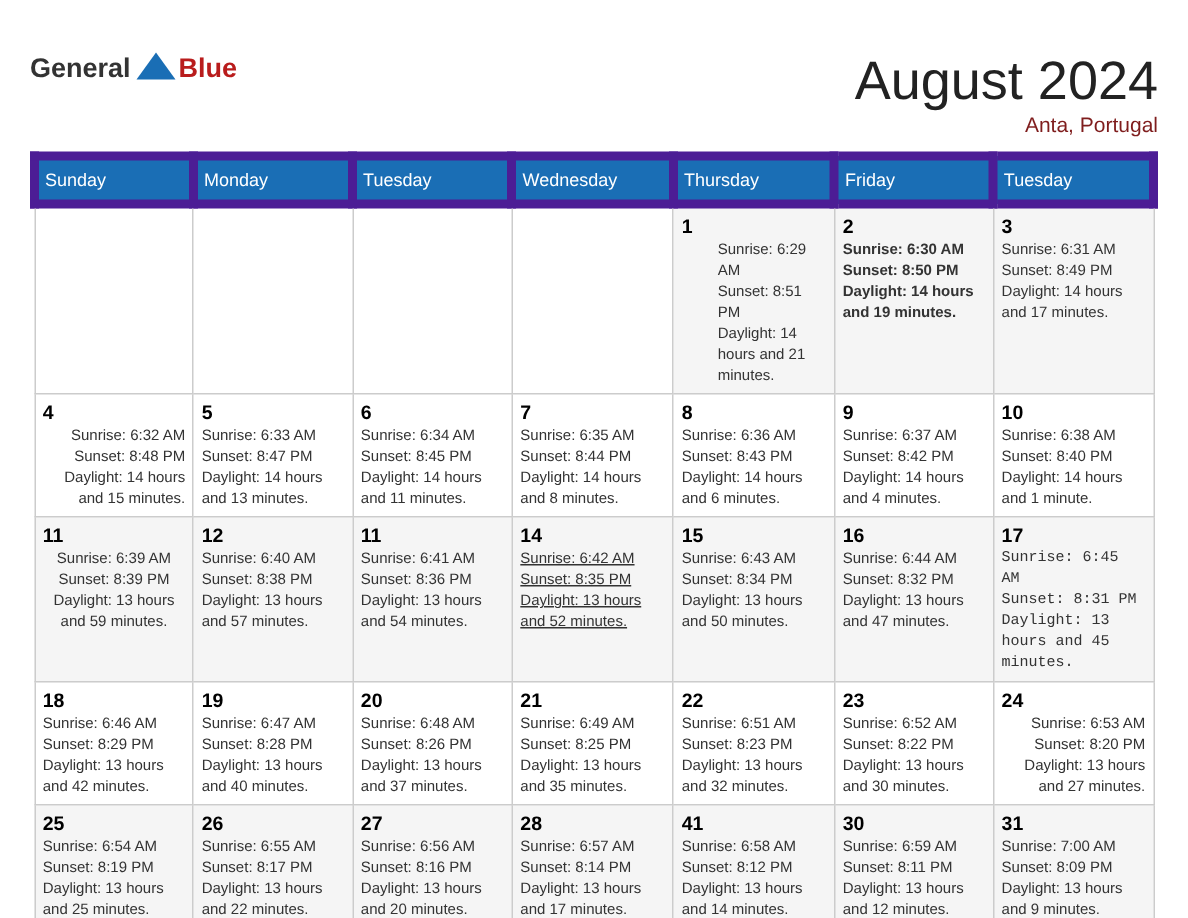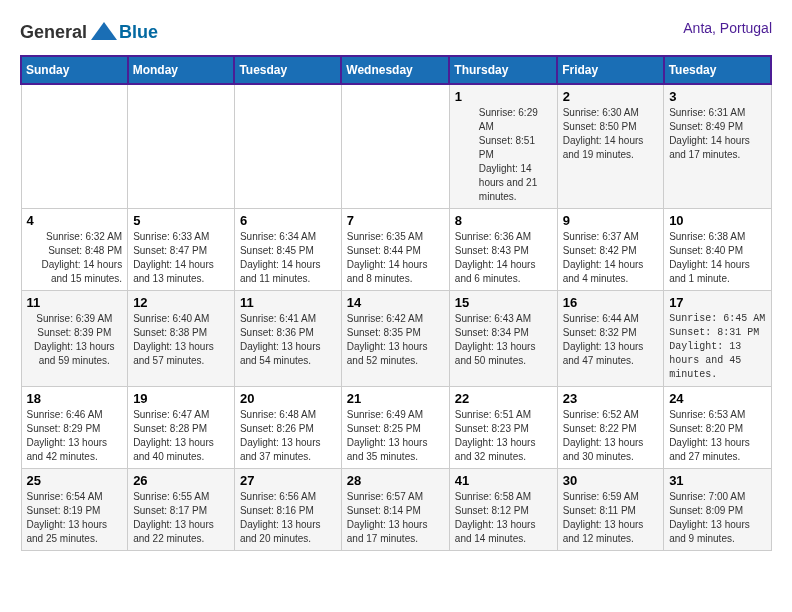--- a/index.html
+++ b/index.html
@@ -8,65 +8,66 @@
       background: #fff;
       width: 792px;
       min-height: 612px;
       padding: 20px;
     }
     .header-area {
       display: flex;
       justify-content: space-between;
       align-items: flex-start;
       margin-bottom: 10px;
+      margin-top: 13px;
     }
     .logo {
       display: flex;
       align-items: center;
     }
     .logo-text-general {
       font-size: 18px;
       font-weight: bold;
       color: #333;
     }
     .logo-text-blue {
       font-size: 18px;
       font-weight: bold;
-      color: #0369a1;
+      color: #b91c1c;
     }
     .logo-icon {
       width: 30px;
       height: 25px;
       margin-left: 2px;
     }
     .title-area {
       text-align: right;
     }
     .month-year {
       font-size: 36px;
       font-weight: normal;
       color: #222;
     }
     .location {
       font-size: 14px;
-      color: #4c1d95;
+      color: #7f1d1d;
     }
     table {
       width: 100%;
       border-collapse: collapse;
       font-size: 11px;
     }
     thead tr th {
       background-color: #1a6eb5;
       color: #fff;
       padding: 6px 4px;
       text-align: left;
-      font-weight: bold;
+      font-weight: normal;
       font-size: 12px;
-      border: 2px solid #4c1d95;
+      border: 6px solid #4c1d95;
     }
     tbody tr td {
       border: 1px solid #ccc;
       padding: 4px 5px;
       vertical-align: top;
       width: 110px;
       min-height: 80px;
       background: #fff;
     }
     tbody tr:nth-child(odd) td {
@@ -95,20 +96,21 @@
 
 <div class="header-area">
   <div class="logo">
     <span class="logo-text-general">General</span>
     <svg class="logo-icon" viewBox="0 0 30 25" xmlns="http://www.w3.org/2000/svg">
       <polygon points="15,2 28,20 2,20" fill="#1a6eb5"></polygon>
     </svg>
     <span class="logo-text-blue">Blue</span>
   </div>
   <div class="title-area">
+    <div class="month-year">August 2024</div>
     <div class="location">Anta, Portugal</div>
   </div>
 </div>
 
 <table>
   <thead>
     <tr>
     <th>Sunday</th>
         <th>Monday</th>
         <th>Tuesday</th>
@@ -125,21 +127,21 @@
         <td class="empty-cell"></td>
         <td class="empty-cell"></td>
         <td>
           <div class="day-num">1</div>
           <div class="day-info" style="white-space: pre-line; margin-left: 24px;">Sunrise: 6:29 AM
 Sunset: 8:51 PM
 Daylight: 14 hours and 21 minutes.</div>
         </td>
         <td>
           <div class="day-num">2</div>
-          <div class="day-info" style="white-space: pre-line;">Sunrise: 6:30 AM
+          <div class="day-info" style="white-space: pre-line; font-weight: bold;">Sunrise: 6:30 AM
 Sunset: 8:50 PM
 Daylight: 14 hours and 19 minutes.</div>
         </td>
         <td>
           <div class="day-num">3</div>
           <div class="day-info" style="white-space: pre-line;">Sunrise: 6:31 AM
 Sunset: 8:49 PM
 Daylight: 14 hours and 17 minutes.</div>
         </td>
       </tr>
@@ -201,21 +203,21 @@
 Daylight: 13 hours and 57 minutes.</div>
         </td>
         <td>
           <div class="day-num">11</div>
           <div class="day-info" style="white-space: pre-line;">Sunrise: 6:41 AM
 Sunset: 8:36 PM
 Daylight: 13 hours and 54 minutes.</div>
         </td>
         <td>
           <div class="day-num">14</div>
-          <div class="day-info" style="white-space: pre-line;">Sunrise: 6:42 AM
+          <div class="day-info" style="white-space: pre-line; text-decoration: underline;">Sunrise: 6:42 AM
 Sunset: 8:35 PM
 Daylight: 13 hours and 52 minutes.</div>
         </td>
         <td>
           <div class="day-num">15</div>
           <div class="day-info" style="white-space: pre-line;">Sunrise: 6:43 AM
 Sunset: 8:34 PM
 Daylight: 13 hours and 50 minutes.</div>
         </td>
         <td>
@@ -263,21 +265,21 @@
 Daylight: 13 hours and 32 minutes.</div>
         </td>
         <td>
           <div class="day-num">23</div>
           <div class="day-info" style="white-space: pre-line;">Sunrise: 6:52 AM
 Sunset: 8:22 PM
 Daylight: 13 hours and 30 minutes.</div>
         </td>
         <td>
           <div class="day-num">24</div>
-          <div class="day-info" style="white-space: pre-line;">Sunrise: 6:53 AM
+          <div class="day-info" style="white-space: pre-line; text-align: right;">Sunrise: 6:53 AM
 Sunset: 8:20 PM
 Daylight: 13 hours and 27 minutes.</div>
         </td>
       </tr>
       <tr>
         <td>
           <div class="day-num">25</div>
           <div class="day-info" style="white-space: pre-line;">Sunrise: 6:54 AM
 Sunset: 8:19 PM
 Daylight: 13 hours and 25 minutes.</div>

